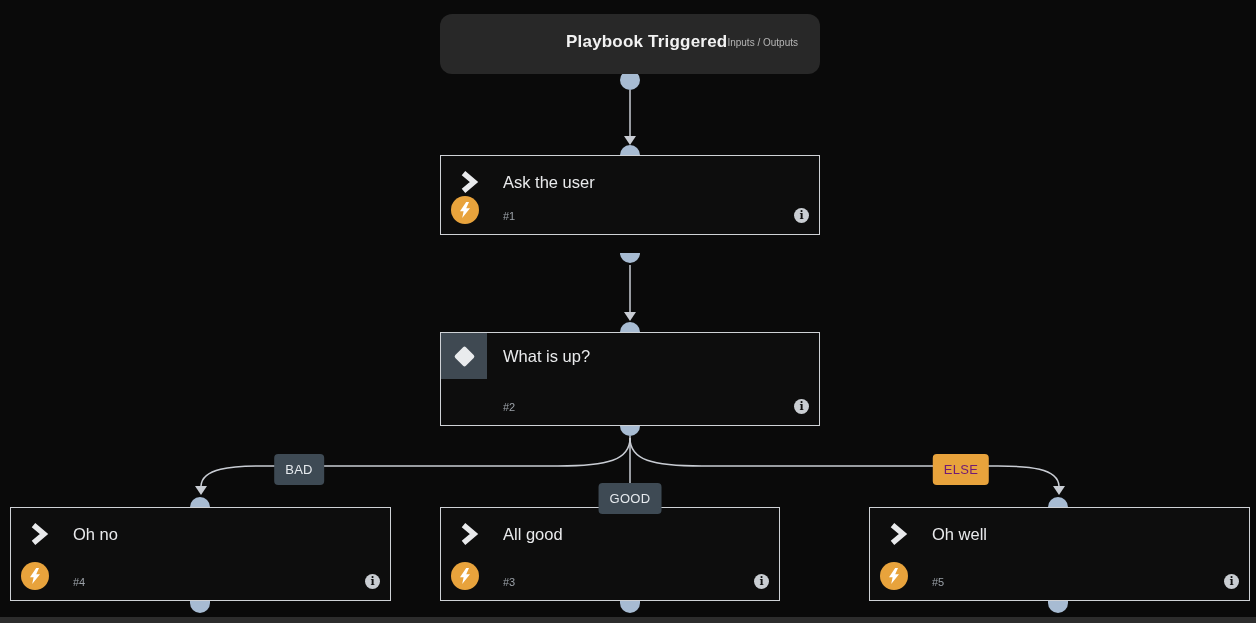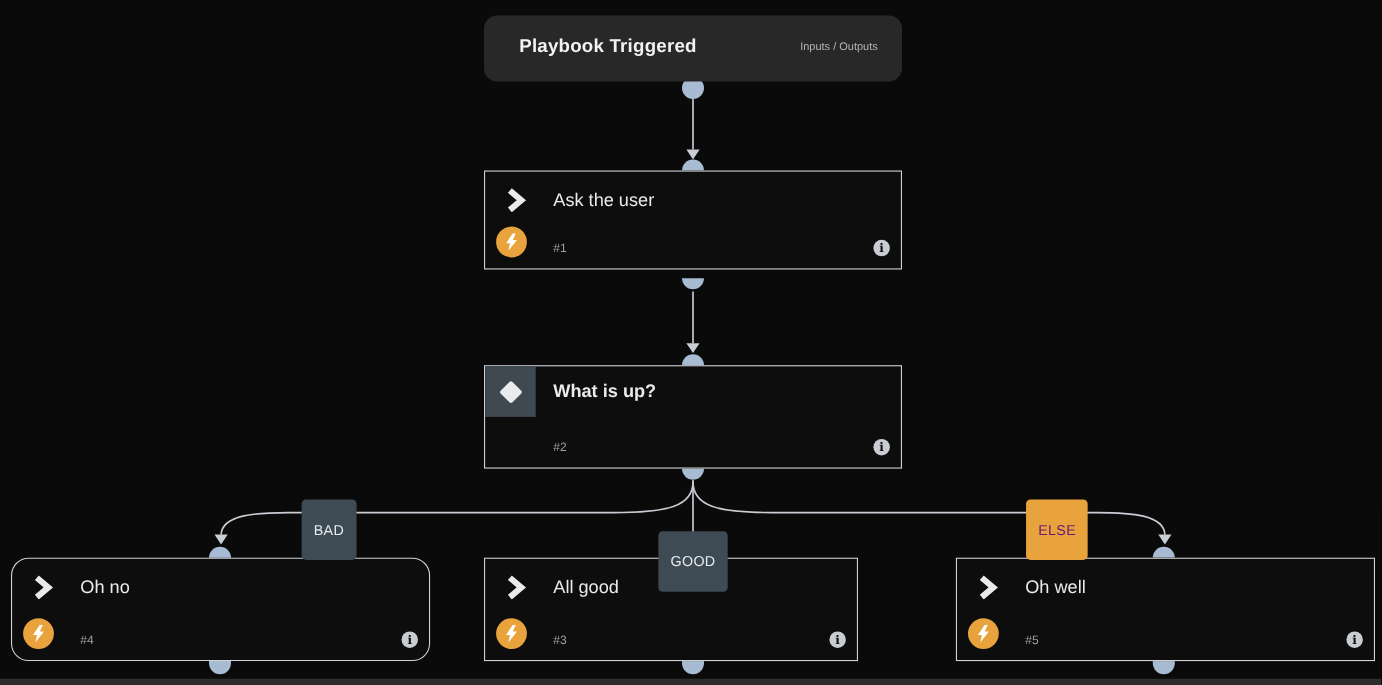--- a/index.html
+++ b/index.html
@@ -19,21 +19,21 @@
   
   .trigger {
     position: absolute;
     left: 440px; top: 14px;
     width: 380px; height: 60px;
     background: #282828;
     border-radius: 12px;
     z-index: 3;
     display: flex;
     align-items: center;
-    justify-content: space-between;
+    justify-content: flex-end;
     padding: 0 22px 4px 32px;
   }
   .trigger-title { color: #f2f2f2; font-size: 17px; font-weight: 600; letter-spacing: .2px; }
   .trigger-io { color: #b5b5b5; font-size: 10px; cursor: pointer; }
 
   
   .dot, .bump-top, .bump-bottom {
     position: absolute;
     background: #a7bbd2;
     z-index: 2;
@@ -102,21 +102,21 @@
     text-align: center;
     cursor: pointer;
   }
 
   
   .edge-label {
     position: absolute;
     transform: translateX(-50%);
     z-index: 4;
     font-size: 13px;
-    padding: 20px 11px;
+    padding: 8px 11px;
     border-radius: 4px;
     cursor: pointer;
     letter-spacing: .3px;
   }
   .edge-label.dark { background: #3e4a54; color: #e6eaee; }
   .edge-label.orange { background: #e8a33c; color: #701a75; }
 
   .bottom-strip {
     position: absolute;
     left: 0; bottom: 0;
@@ -156,48 +156,48 @@
   <div class="bump-bottom" style="left:620px; top:253px; height:10px;"></div>
   <div class="bump-top" style="left:620px; top:322px;"></div>
   <div class="bump-bottom" style="left:620px; top:426px; height:10px;"></div>
   <div class="bump-top" style="left:190px; top:497px;"></div>
   <div class="bump-top" style="left:620px; top:497px;"></div>
   <div class="bump-top" style="left:1048px; top:497px;"></div>
   <div class="bump-bottom" style="left:190px; top:601px;"></div>
   <div class="bump-bottom" style="left:620px; top:601px;"></div>
   <div class="bump-bottom" style="left:1048px; top:601px;"></div>
 
-  <div class="node" style="left:440px; top:155px; width:380px; height:90px;">
+  <div class="node" style="left:440px; top:155px; width:380px; height:80px;">
     <svg class="icon-action" viewBox="0 0 20 20">
       <polyline points="5,2 14.5,10 5,18" fill="none" stroke="#e9eaec" stroke-width="5"></polyline>
     </svg>
     <span class="node-title">Ask the user</span>
     <span class="badge-bolt">
       <svg width="12" height="16" viewBox="0 0 12 16">
           <path d="M7.2 0 L1 9.2 H4.6 L3.2 16 L11 6.2 H7.2 L10 0 Z" fill="#fff"></path>
         </svg>
     </span>
     <span class="node-number">#1</span>
     <span class="icon-info">i</span>
   </div>
 
   <div class="node" style="left:440px; top:332px; width:380px; height:94px;">
     <span class="decision-tile">
       <span class="decision-diamond"></span>
     </span>
-    <span class="node-title" style="top:11px;font-weight:bold;">What is up?</span>
+    <span class="node-title" style="top:11px;">What is up?</span>
     <span class="node-number">#2</span>
     <span class="icon-info">i</span>
   </div>
 
   <span class="edge-label dark" style="left:299px; top:454px;">BAD</span>
   <span class="edge-label dark" style="left:630px; top:468px;margin-top:15px;">GOOD</span>
   <span class="edge-label orange" style="left:961px; top:454px;">ELSE</span>
 
-  <div class="node" style="left:10px; top:507px; width:381px; height:94px;border-radius:16px;">
+  <div class="node" style="left:10px; top:507px; width:381px; height:94px;">
     <svg class="icon-action" viewBox="0 0 20 20">
       <polyline points="5,2 14.5,10 5,18" fill="none" stroke="#e9eaec" stroke-width="5"></polyline>
     </svg>
     <span class="node-title">Oh no</span>
     <span class="badge-bolt">
       <svg width="12" height="16" viewBox="0 0 12 16">
           <path d="M7.2 0 L1 9.2 H4.6 L3.2 16 L11 6.2 H7.2 L10 0 Z" fill="#fff"></path>
         </svg>
     </span>
     <span class="node-number">#4</span>

